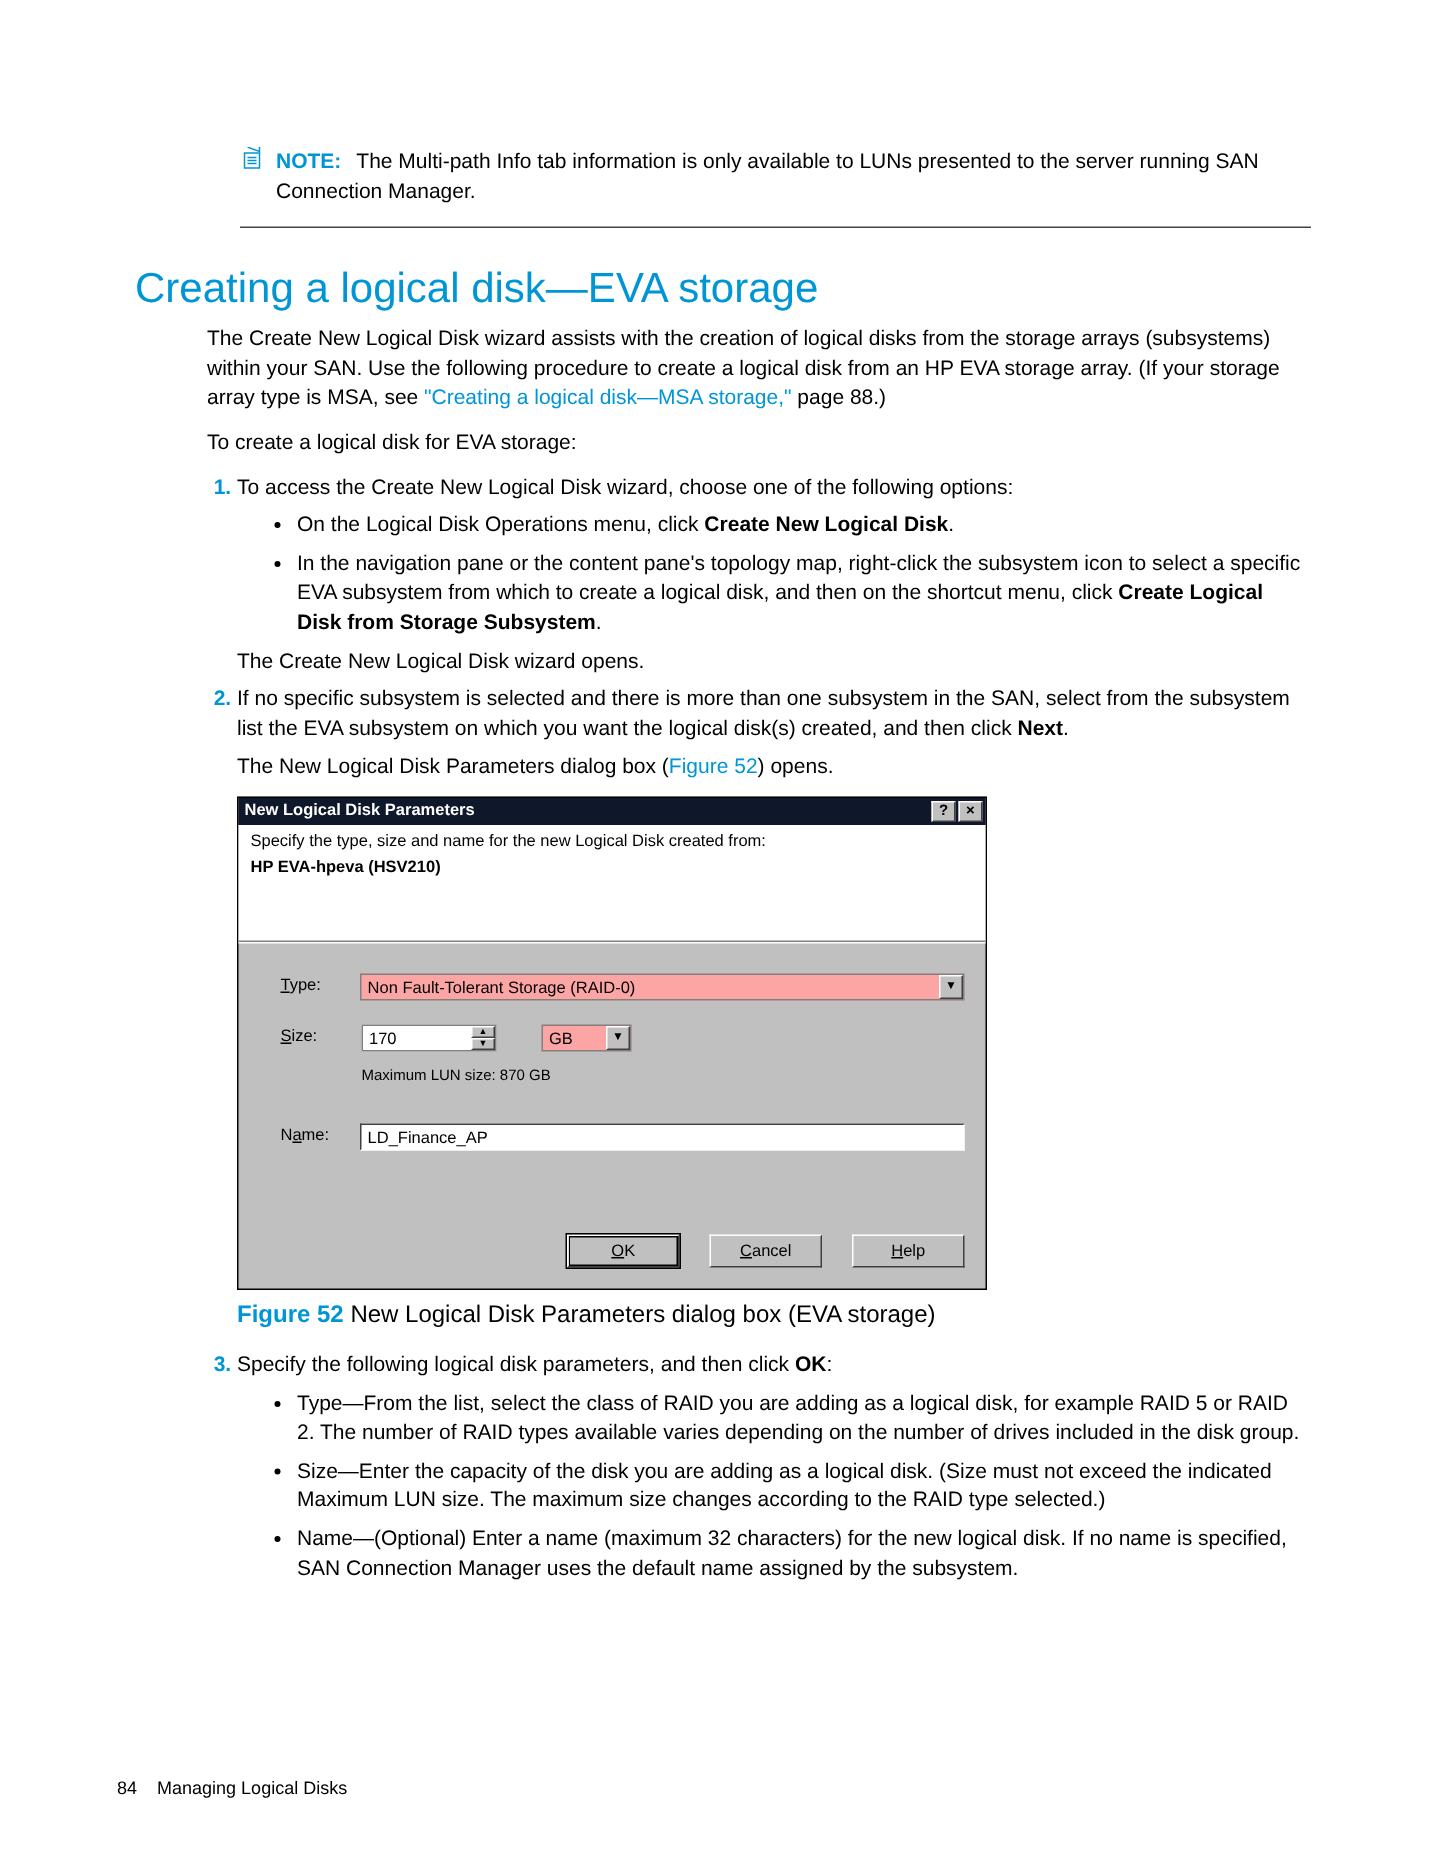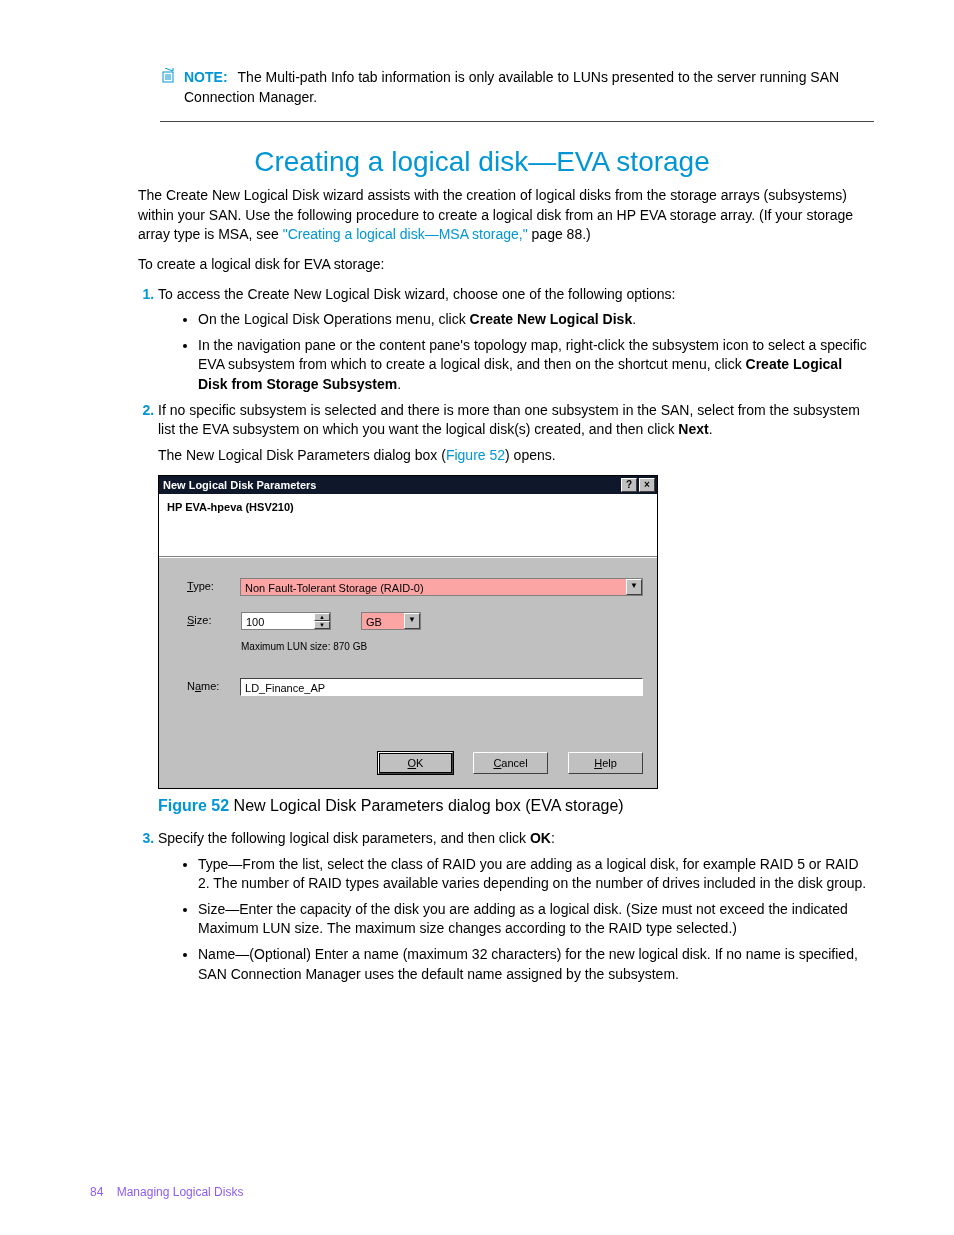--- a/index.html
+++ b/index.html
@@ -5,21 +5,21 @@
   body {
     margin: 0;
     padding: 0;
     font-family: Arial, Helvetica, sans-serif;
     font-size: 14px;
     color: #000;
     background: #fff;
     width: 954px;
   }
   .page {
-    padding: 68px 80px 40px 90px;
+    padding: 98px 80px 40px 90px;
     position: relative;
     box-sizing: border-box;
     height: 1235px;
   }
   .note-block {
     margin-left: 70px;
     margin-right: 0;
     padding-bottom: 14px;
     border-bottom: 1px solid #444;
   }
@@ -42,21 +42,20 @@
     font-weight: bold;
     margin-right: 10px;
   }
   .note-text { line-height: 1.4; }
   h1.section {
     font-family: Arial, Helvetica, sans-serif;
     font-weight: normal;
     color: #0096d6;
     font-size: 28px;
     margin: 24px 0 8px 0;
-    text-align: center;
   }
   .body-para {
     margin: 4px 0 10px 48px;
     line-height: 1.4;
   }
   .link { color: #0096d6; }
   ol.steps {
     margin: 4px 0 0 48px;
     padding-left: 20px;
   }
@@ -205,23 +204,23 @@
   }
   .btn u { text-decoration: underline; }
   .fig-caption {
     margin: 4px 0 12px 48px;
     font-size: 16px;
   }
   .fig-label { color: #0096d6; font-weight: bold; }
   .footer {
     position: absolute;
     bottom: 36px;
-    left: 90px;
+    left: 78px;
     font-size: 12px;
-    color: #8b5cf6;
+    color: #000000;
   }
 </style>
 </head>
 <body>
 
 <div class="page">
 
   <div class="note-block">
     <div class="note-line">
       <span class="note-icon">
@@ -246,47 +245,49 @@
   </div>
   <div class="body-para">To create a logical disk for EVA storage:</div>
 
   <ol class="steps">
     <li>
       <span>To access the Create New Logical Disk wizard, choose one of the following options:</span>
       <ul class="bul">
         <li><span>On the Logical Disk Operations menu, click </span><span class="bold">Create New Logical Disk</span><span>.</span></li>
         <li><span>In the navigation pane or the content pane's topology map, right-click the subsystem icon to select a specific EVA subsystem from which to create a logical disk, and then on the shortcut menu, click </span><span class="bold">Create Logical Disk from Storage Subsystem</span><span>.</span></li>
       </ul>
+      <div class="sub-para">The Create New Logical Disk wizard opens.</div>
     </li>
     <li>
       <span>If no specific subsystem is selected and there is more than one subsystem in the SAN, select from the subsystem list the EVA subsystem on which you want the logical disk(s) created, and then click </span><span class="bold">Next</span><span>.</span>
       <div class="sub-para"><span>The New Logical Disk Parameters dialog box (</span><span class="link">Figure 52</span><span>) opens.</span></div>
 
       
       <div class="dialog" style="margin-left:0;">
         <div class="titlebar">
           <span class="titlebar-text">New Logical Disk Parameters</span>
           <div class="tb-btn">?</div>
           <div class="tb-btn">×</div>
         </div>
         <div class="dlg-instruction">
+          <div>Specify the type, size and name for the new Logical Disk created from:</div>
           <div class="dlg-bold">HP EVA-hpeva (HSV210)</div>
         </div>
         <div class="dlg-body">
           <div class="dlg-row">
             <div class="dlg-label"><u>T</u>ype:</div>
             <div class="combo type-combo">
               <div class="combo-text">Non Fault-Tolerant Storage (RAID-0)</div>
               <div class="combo-btn">▼</div>
             </div>
           </div>
           <div class="dlg-row">
             <div class="dlg-label"><u>S</u>ize:</div>
             <div class="spinner">
-              <div class="spin-text">100</div>
+              <div class="spin-text">170</div>
               <div class="spin-btns">
                 <div class="spin-btn">▲</div>
                 <div class="spin-btn">▼</div>
               </div>
             </div>
             <div class="combo unit-combo">
               <div class="combo-text">GB</div>
               <div class="combo-btn">▼</div>
             </div>
           </div>

